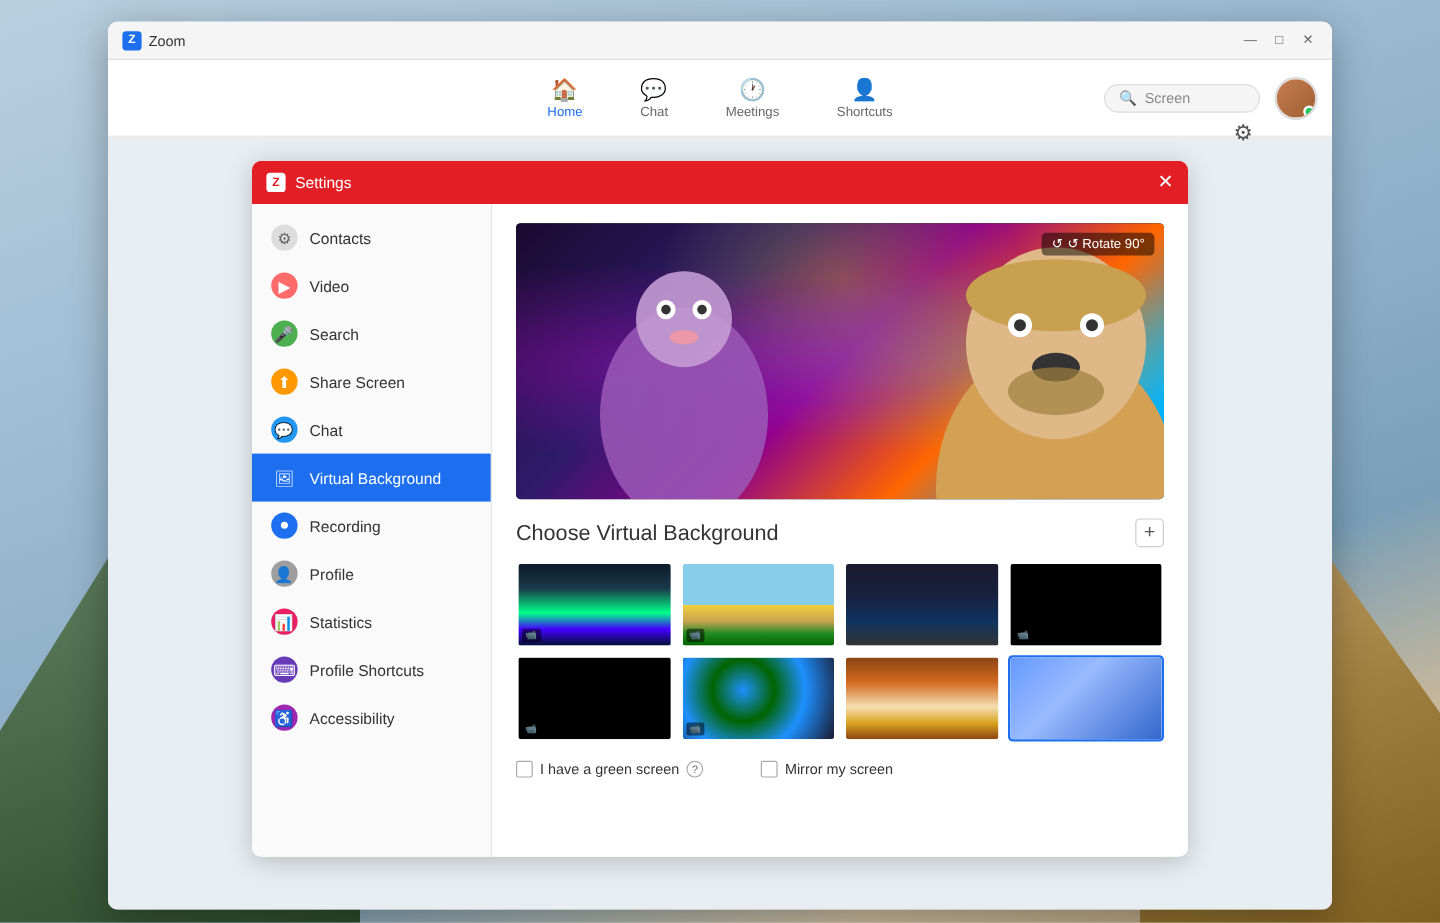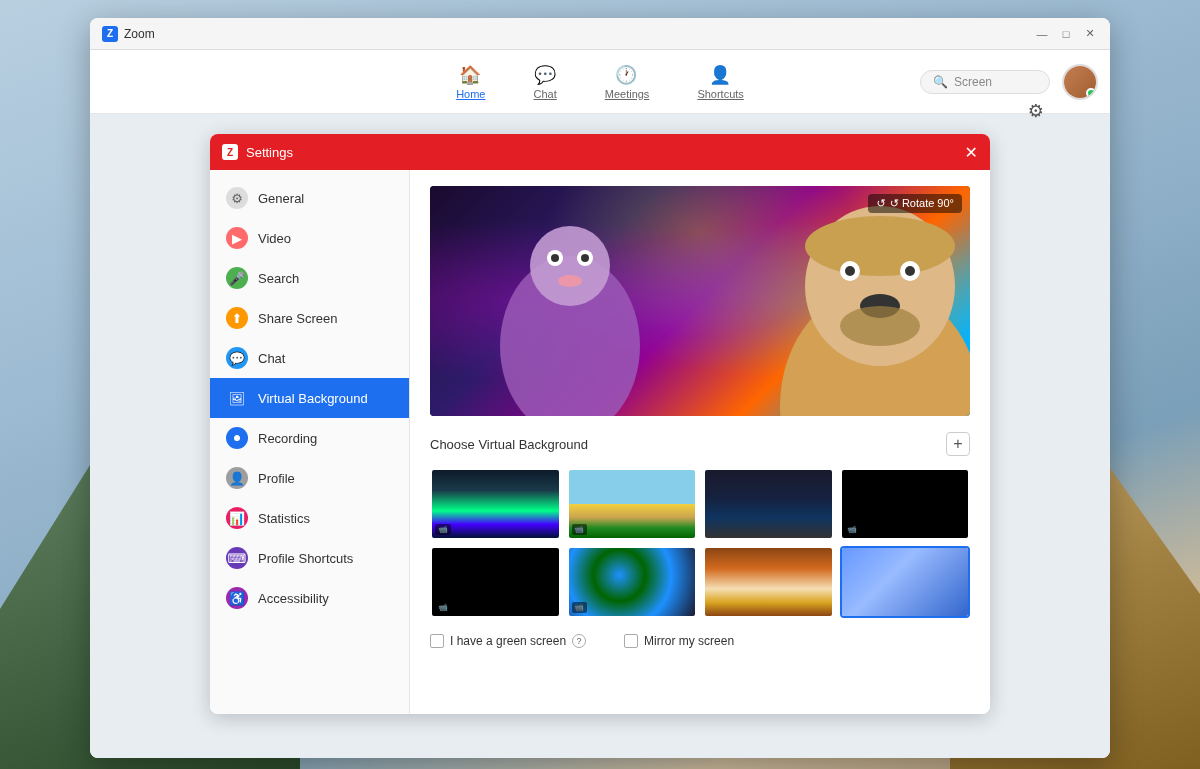--- a/index.html
+++ b/index.html
@@ -101,21 +101,20 @@
     }
     .nav-tab.active .tab-icon { color: #1d6fef; }
     .nav-tab.active .tab-label { color: #1d6fef; }
     .tab-icon {
       font-size: 18px;
       color: #666;
     }
     .tab-label {
       font-size: 11px;
       color: #666;
-      text-decoration: underline;
     }
     .search-box {
       position: absolute;
       right: 60px;
       display: flex;
       align-items: center;
       background: #f5f5f5;
       border: 1px solid #ddd;
       border-radius: 16px;
       padding: 4px 12px;
@@ -309,21 +308,21 @@
     }
 
     
     .bg-section-header {
       display: flex;
       align-items: center;
       justify-content: space-between;
       margin-bottom: 12px;
     }
     .bg-section-title {
-      font-size: 13px;
+      font-size: 18px;
       color: #333;
     }
     .add-bg-btn {
       width: 24px;
       height: 24px;
       border: 1px solid #ccc;
       border-radius: 4px;
       display: flex;
       align-items: center;
       justify-content: center;
@@ -368,21 +367,21 @@
       color: white;
       font-size: 8px;
       padding: 1px 3px;
       border-radius: 2px;
     }
 
     
     .checkbox-row {
       display: flex;
       align-items: flex-start;
-      gap: 14px;
+      gap: 24px;
       margin-top: 16px;
     }
     .checkbox-item {
       display: flex;
       align-items: center;
       gap: 6px;
       margin-right: 24px;
     }
     .checkbox-box {
       width: 14px;
@@ -487,21 +486,21 @@
         <div class="settings-header-icon">Z</div>
         <span class="settings-title">Settings</span>
         <span class="settings-close">✕</span>
       </div>
 
       <div class="settings-body">
 
         <div class="settings-sidebar">
           <div class="sidebar-item">
             <div class="sidebar-item-icon icon-general">⚙</div>
-            <span>General</span>
+            <span>Contacts</span>
           </div>
           <div class="sidebar-item">
             <div class="sidebar-item-icon icon-video">▶</div>
             <span>Video</span>
           </div>
           <div class="sidebar-item">
             <div class="sidebar-item-icon icon-audio">🎤</div>
             <span>Search</span>
           </div>
           <div class="sidebar-item">

